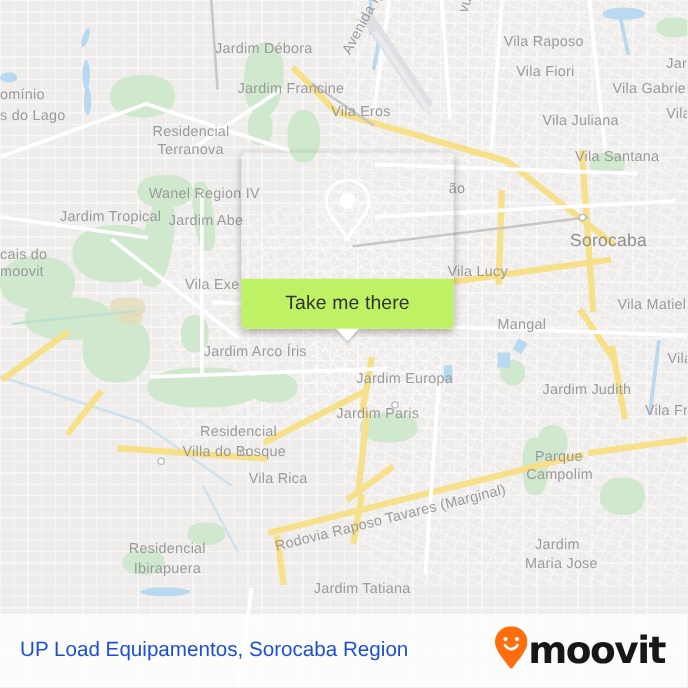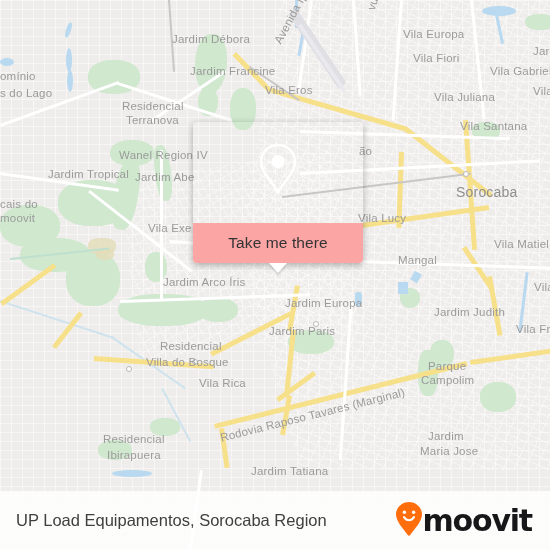--- a/index.html
+++ b/index.html
@@ -45,39 +45,39 @@
           letter-spacing:.2px;line-height:13px;}
   .mlabel.big{font-size:14px;color:#8f8f8f;}
   .poi-dot{position:absolute;width:4px;height:4px;border-radius:50%;
            border:1px solid #b9b9b9;background:#fff;}
 
   
   #popup{position:absolute;left:193px;top:122px;width:170px;
          border-radius:4px;box-shadow:0 2px 7px rgba(0,0,0,.30);}
   #popup-img{height:101px;border-radius:4px 4px 0 0;
              display:flex;align-items:center;justify-content:center;}
-  #popup-btn{height:40px;background:#fca5a5;border-radius:0 0 4px 4px;
+  #popup-btn{height:40px;background:#bef264;border-radius:0 0 4px 4px;
              display:flex;align-items:center;justify-content:center;
              color:#333;font-size:15.5px;letter-spacing:.1px;}
   #popup-tail{position:absolute;left:50%;top:141px;margin-left:-9px;
               width:0;height:0;border-left:9px solid transparent;
               border-right:9px solid transparent;border-top:10px solid #fff;
               filter:drop-shadow(0 2px 1px rgba(0,0,0,.16));}
 
   
   #attrib{position:absolute;left:0;top:467px;height:24px;width:340px;
           background:rgba(255,255,255,.72);
           display:flex;align-items:center;}
   #attrib span{font-size:12.5px;color:#3a3a3a;padding-left:10px;white-space:nowrap;}
 
   
   #footer{position:absolute;left:0;top:491px;width:550px;height:59px;
           background:rgba(255,255,255,.80);
           display:flex;align-items:center;justify-content:space-between;}
-  #footer-title{padding-left:16px;font-size:16.5px;color:#404040;white-space:nowrap;}
+  #footer-title{padding-left:16px;font-size:16.5px;color:#1d4ed8;white-space:nowrap;}
   #logo{display:flex;align-items:center;padding-right:18px;}
   #logo-word{font-size:30px;font-weight:bold;color:#17171a;letter-spacing:-1.2px;
              font-family:"DejaVu Sans","Liberation Sans",sans-serif;line-height:30px;}
 </style>
 </head>
 <body>
 
 <div id="app">
 
   <div id="map">
@@ -179,21 +179,21 @@
     <div class="poi-dot" style="left:192px;top:359px;"></div>
     <div class="poi-dot" style="left:313px;top:321px;"></div>
     <div class="poi-dot" style="left:463px;top:171px;"></div>
 
     <div id="map-labels">
         <div class="mlabel" style="left: 172px; top: 33px;">Jardim Débora</div>
         <div class="mlabel" style="left: 190px; top: 65px;">Jardim Francine</div>
         <div class="mlabel" style="left: 265px; top: 84px;">Vila Eros</div>
         <div class="mlabel" style="left: 272px; top: 40px; transform: rotate(-62deg); transform-origin: 0px 0px;">Avenida Ipanema</div>
         <div class="mlabel" style="left: 365px; top: 8px; transform: rotate(-72deg); transform-origin: 0px 0px;">vu</div>
-        <div class="mlabel" style="left: 403px; top: 28px;">Vila Europa</div>
+        <div class="mlabel" style="left: 403px; top: 28px;">Vila Raposo</div>
         <div class="mlabel" style="left: 413px; top: 52px;">Vila Fiori</div>
         <div class="mlabel" style="left: 490px; top: 65px;">Vila Gabriel</div>
         <div class="mlabel" style="left: 533px; top: 45px;">Jard</div>
         <div class="mlabel" style="left: 533px; top: 85px;">Vila</div>
         <div class="mlabel" style="left: 434px; top: 91px;">Vila Juliana</div>
         <div class="mlabel" style="left: 460px; top: 120px;">Vila Santana</div>
         <div class="mlabel" style="left: 0px; top: 70px;">omínio</div>
         <div class="mlabel" style="left: 0px; top: 87px;">s do Lago</div>
         <div class="mlabel" style="left: 122px; top: 100px;">Residencial</div>
         <div class="mlabel" style="left: 126px; top: 114px;">Terranova</div>

